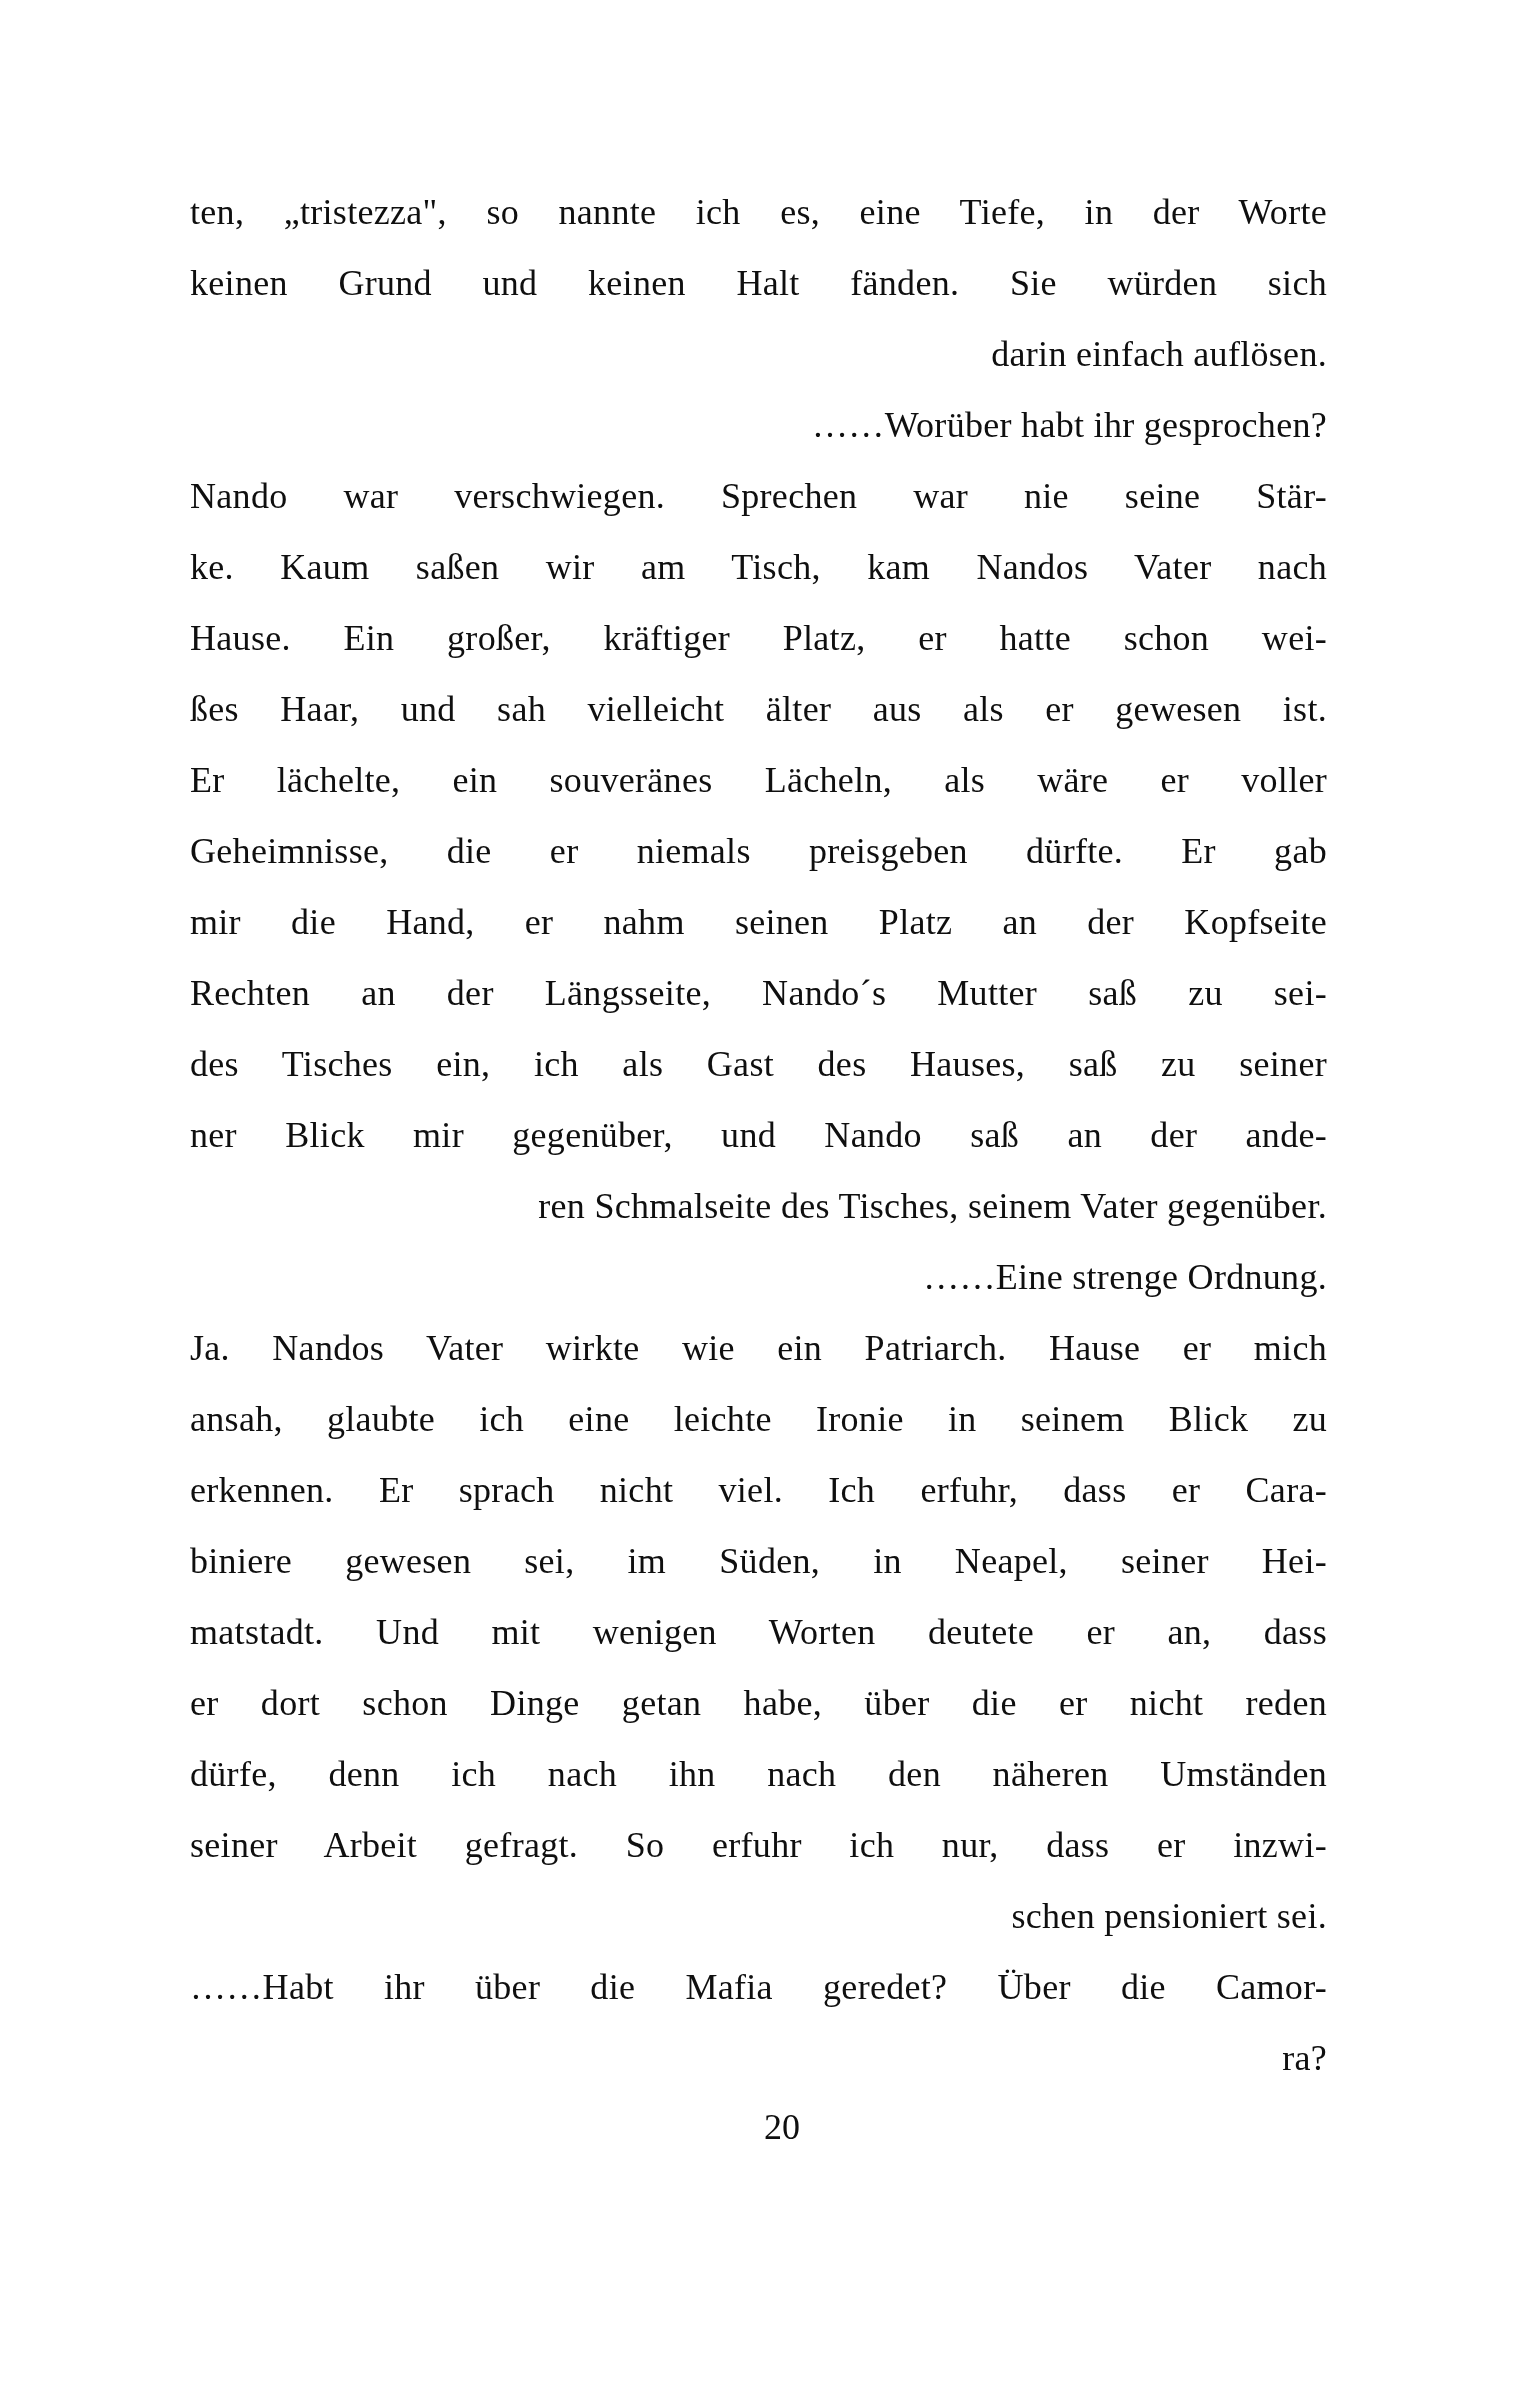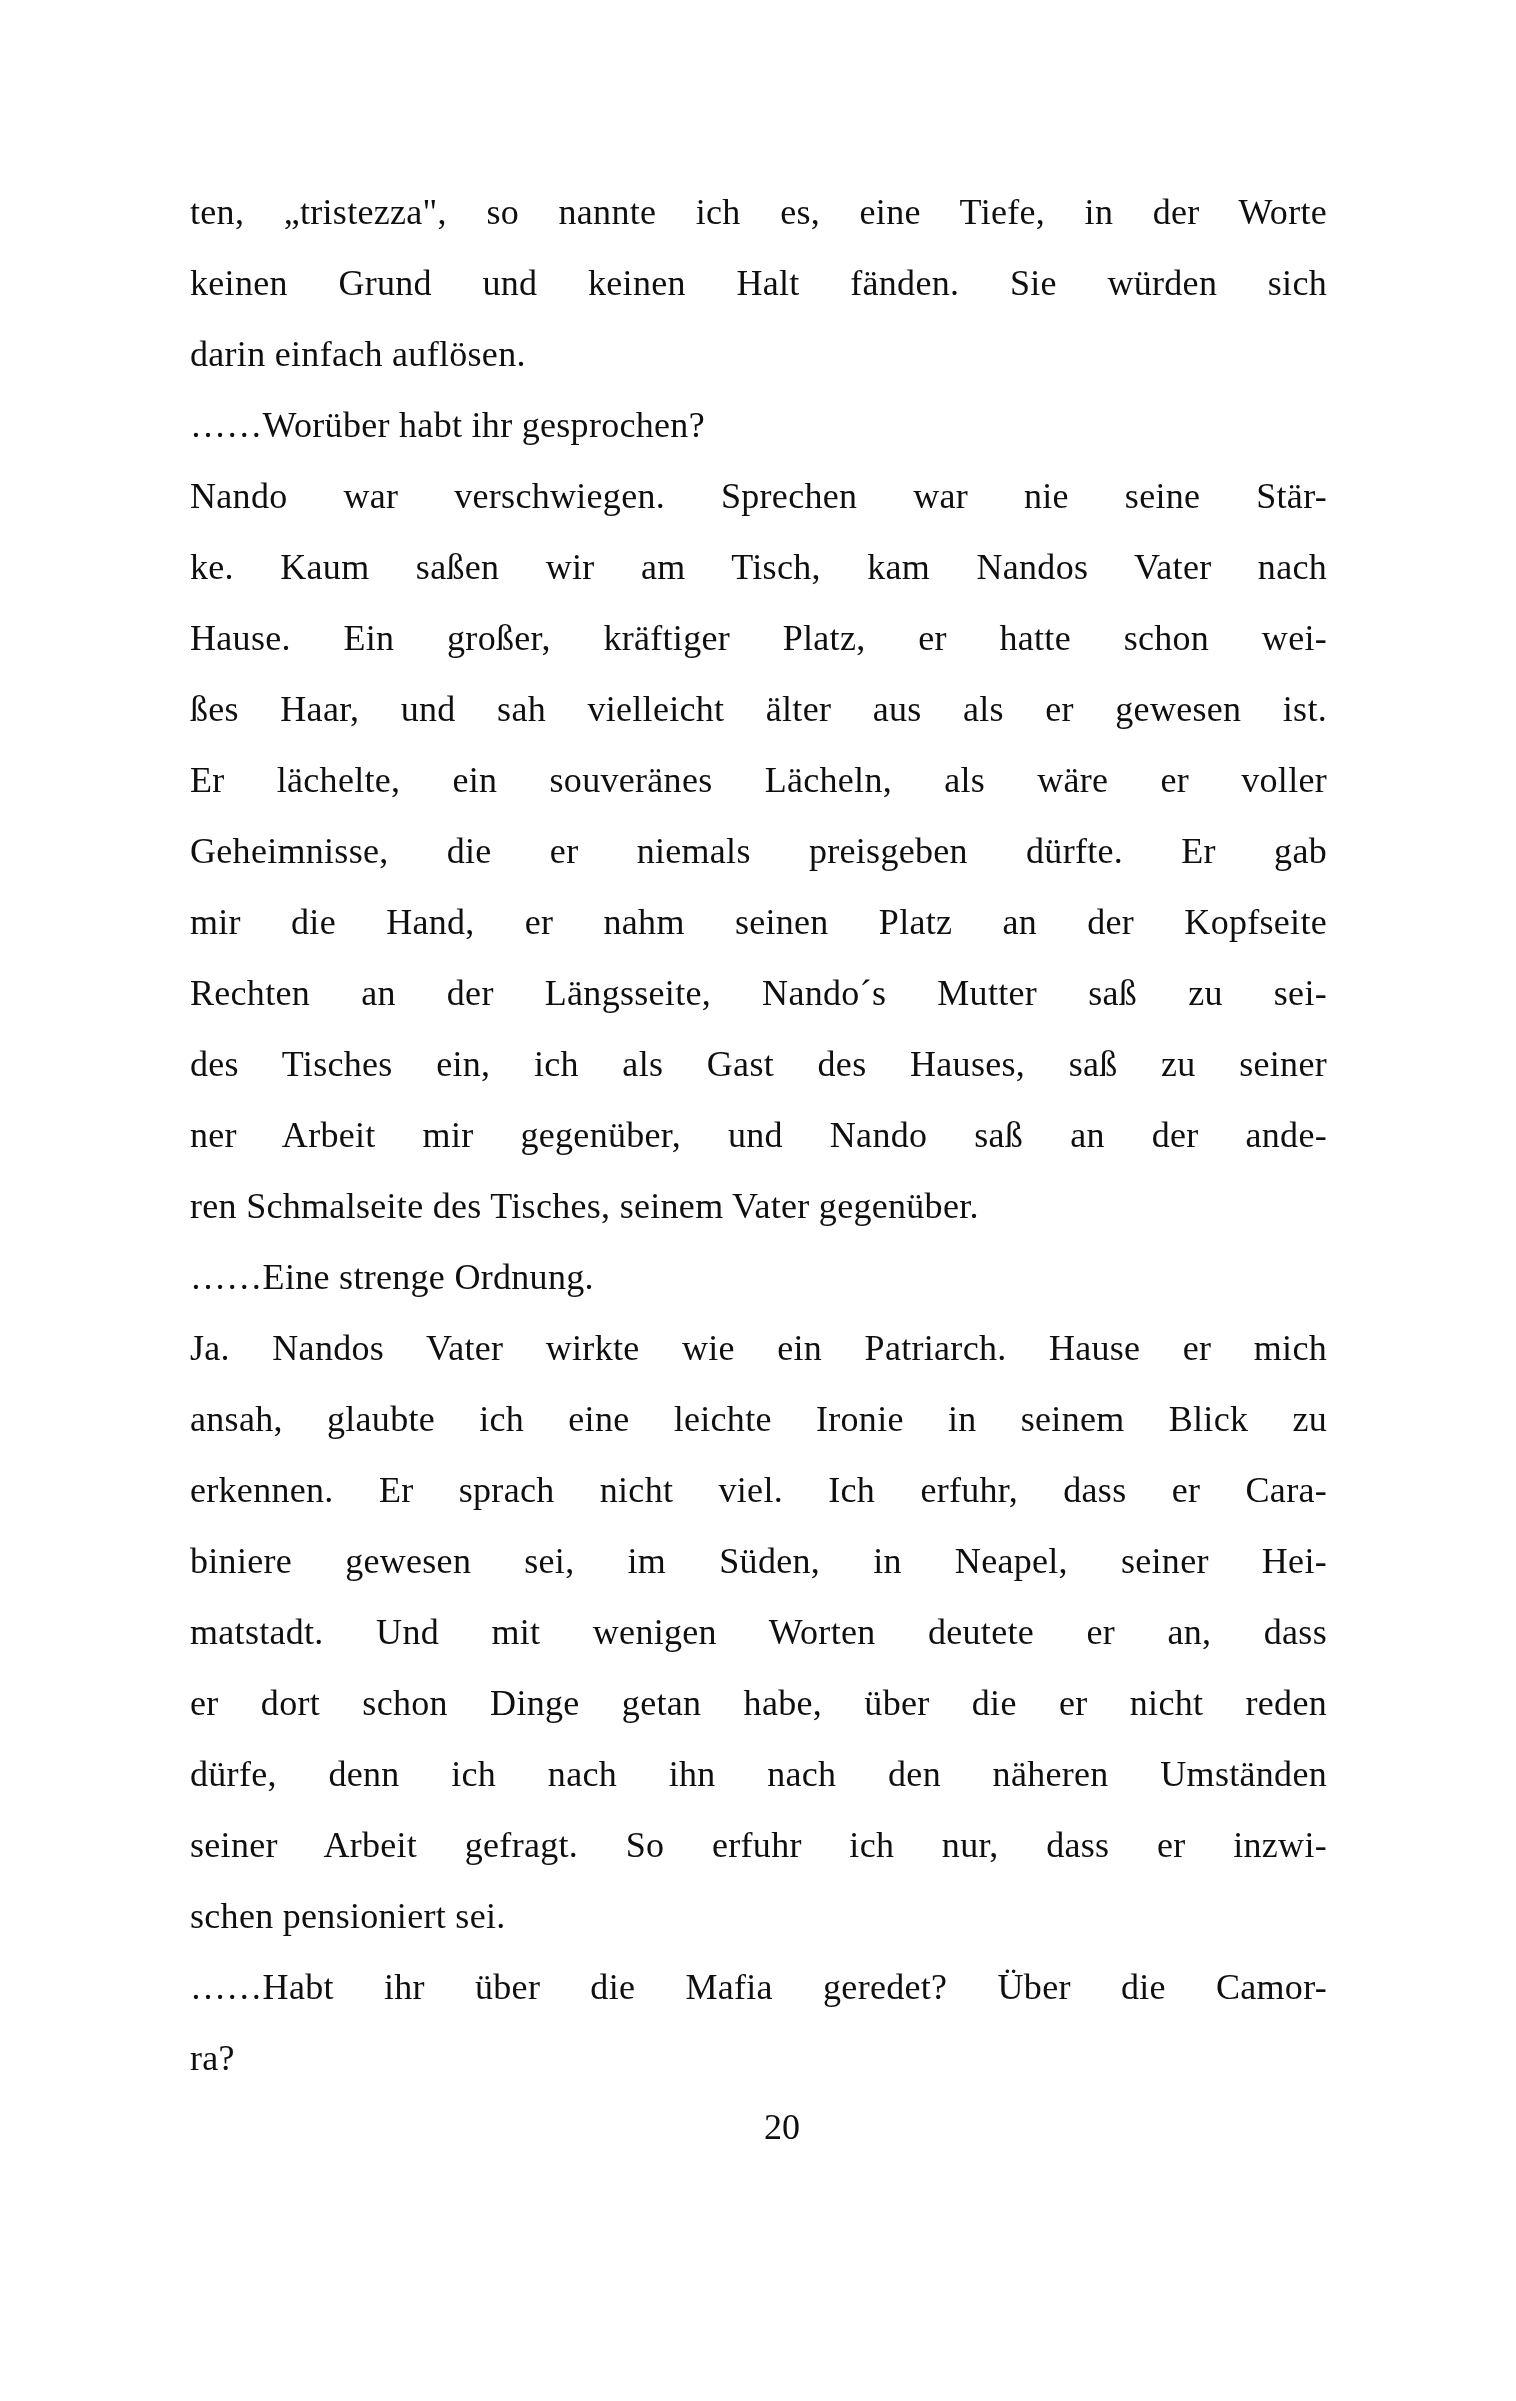--- a/index.html
+++ b/index.html
@@ -24,21 +24,21 @@
     position: absolute;
     left: 190px;
     top: 177px;
     width: 1137px;
     font-size: 36px;
     line-height: 71px;
     letter-spacing: 0.3px;
   }
   .line {
     width: 100%;
-    text-align: left;
+    text-align: right;
   }
   .line.j {
     text-align: justify;
     text-align-last: justify;
   }
   .page-number {
     position: absolute;
     left: 0;
     right: 0;
     top: 2092px;
@@ -60,21 +60,21 @@
     <div class="line">……Worüber habt ihr gesprochen?</div>
     <div class="line j">Nando war verschwiegen. Sprechen war nie seine Stär-</div>
     <div class="line j">ke. Kaum saßen wir am Tisch, kam Nandos Vater nach</div>
     <div class="line j">Hause. Ein großer, kräftiger Platz, er hatte schon wei-</div>
     <div class="line j">ßes Haar, und sah vielleicht älter aus als er gewesen ist.</div>
     <div class="line j">Er lächelte, ein souveränes Lächeln, als wäre er voller</div>
     <div class="line j">Geheimnisse, die er niemals preisgeben dürfte. Er gab</div>
     <div class="line j">mir die Hand, er nahm seinen Platz an der Kopfseite</div>
     <div class="line j">Rechten an der Längsseite, Nando´s Mutter saß zu sei-</div>
     <div class="line j">des Tisches ein, ich als Gast des Hauses, saß zu seiner</div>
-    <div class="line j">ner Arbeit mir gegenüber, und Nando saß an der ande-</div>
+    <div class="line j">ner Blick mir gegenüber, und Nando saß an der ande-</div>
     <div class="line">ren Schmalseite des Tisches, seinem Vater gegenüber.</div>
     <div class="line">……Eine strenge Ordnung.</div>
     <div class="line j">Ja. Nandos Vater wirkte wie ein Patriarch. Hause er mich</div>
     <div class="line j">ansah, glaubte ich eine leichte Ironie in seinem Blick zu</div>
     <div class="line j">erkennen. Er sprach nicht viel. Ich erfuhr, dass er Cara-</div>
     <div class="line j">biniere gewesen sei, im Süden, in Neapel, seiner Hei-</div>
     <div class="line j">matstadt. Und mit wenigen Worten deutete er an, dass</div>
     <div class="line j">er dort schon Dinge getan habe, über die er nicht reden</div>
     <div class="line j">dürfe, denn ich nach ihn nach den näheren Umständen</div>
     <div class="line j">seiner Arbeit gefragt. So erfuhr ich nur, dass er inzwi-</div>

